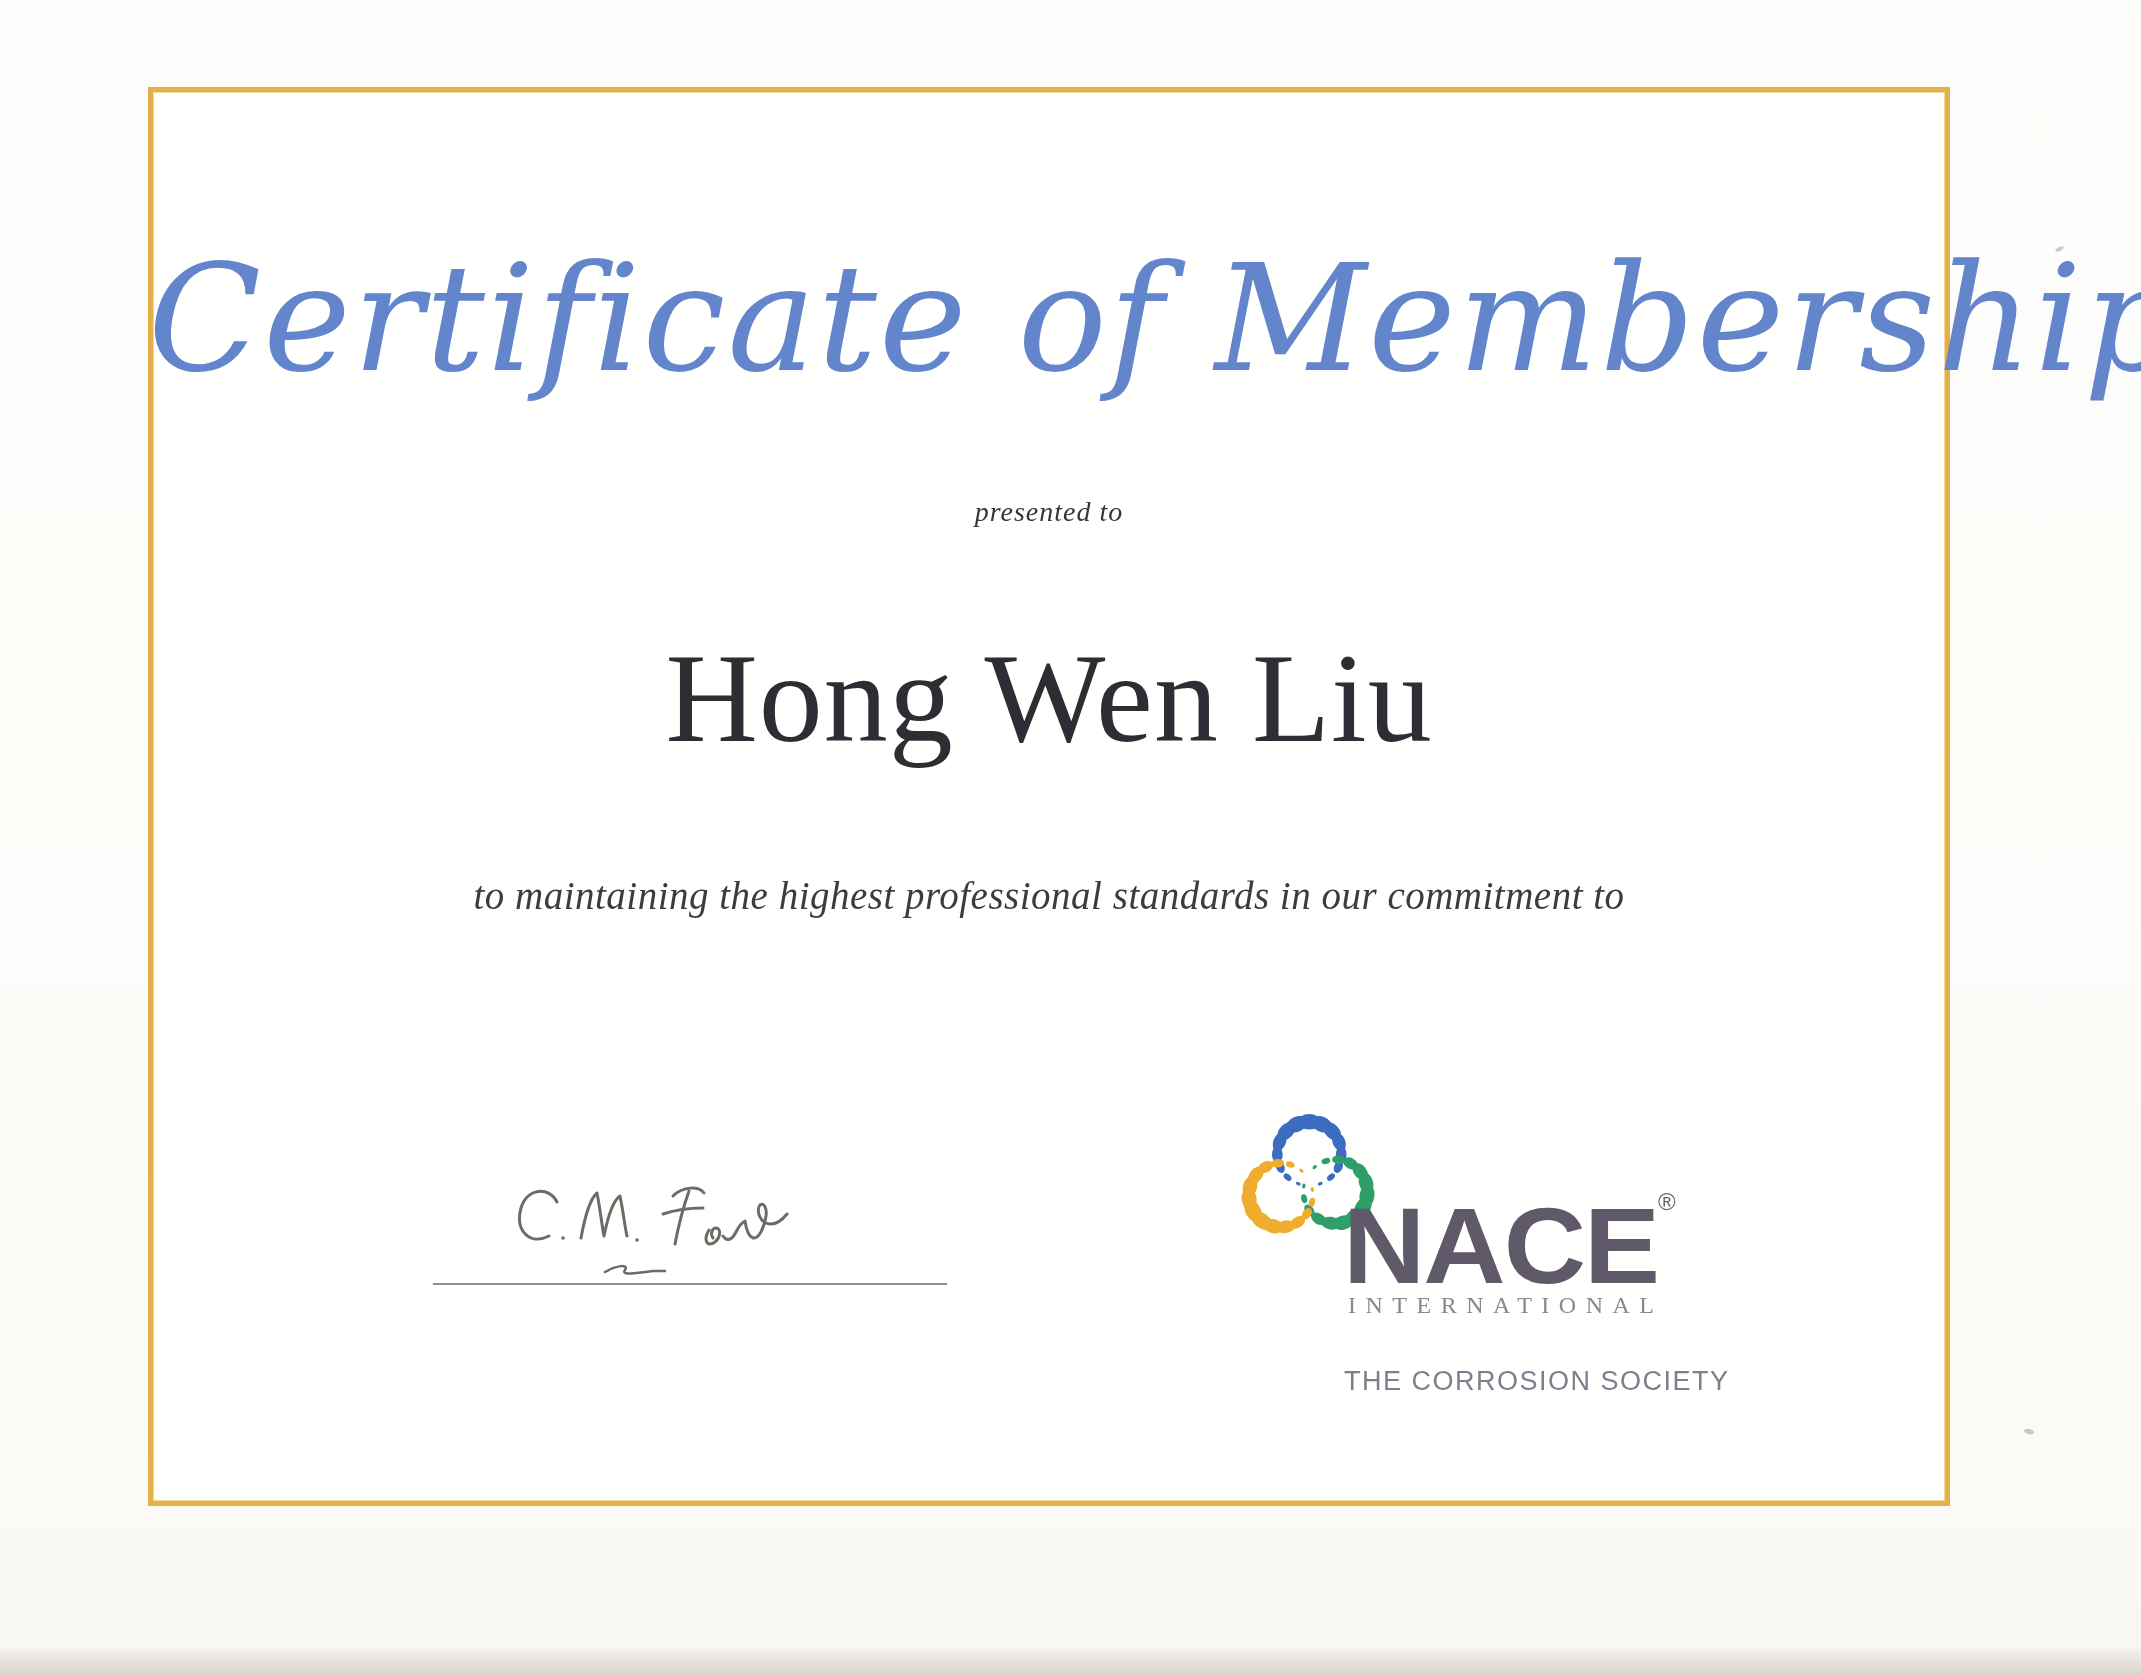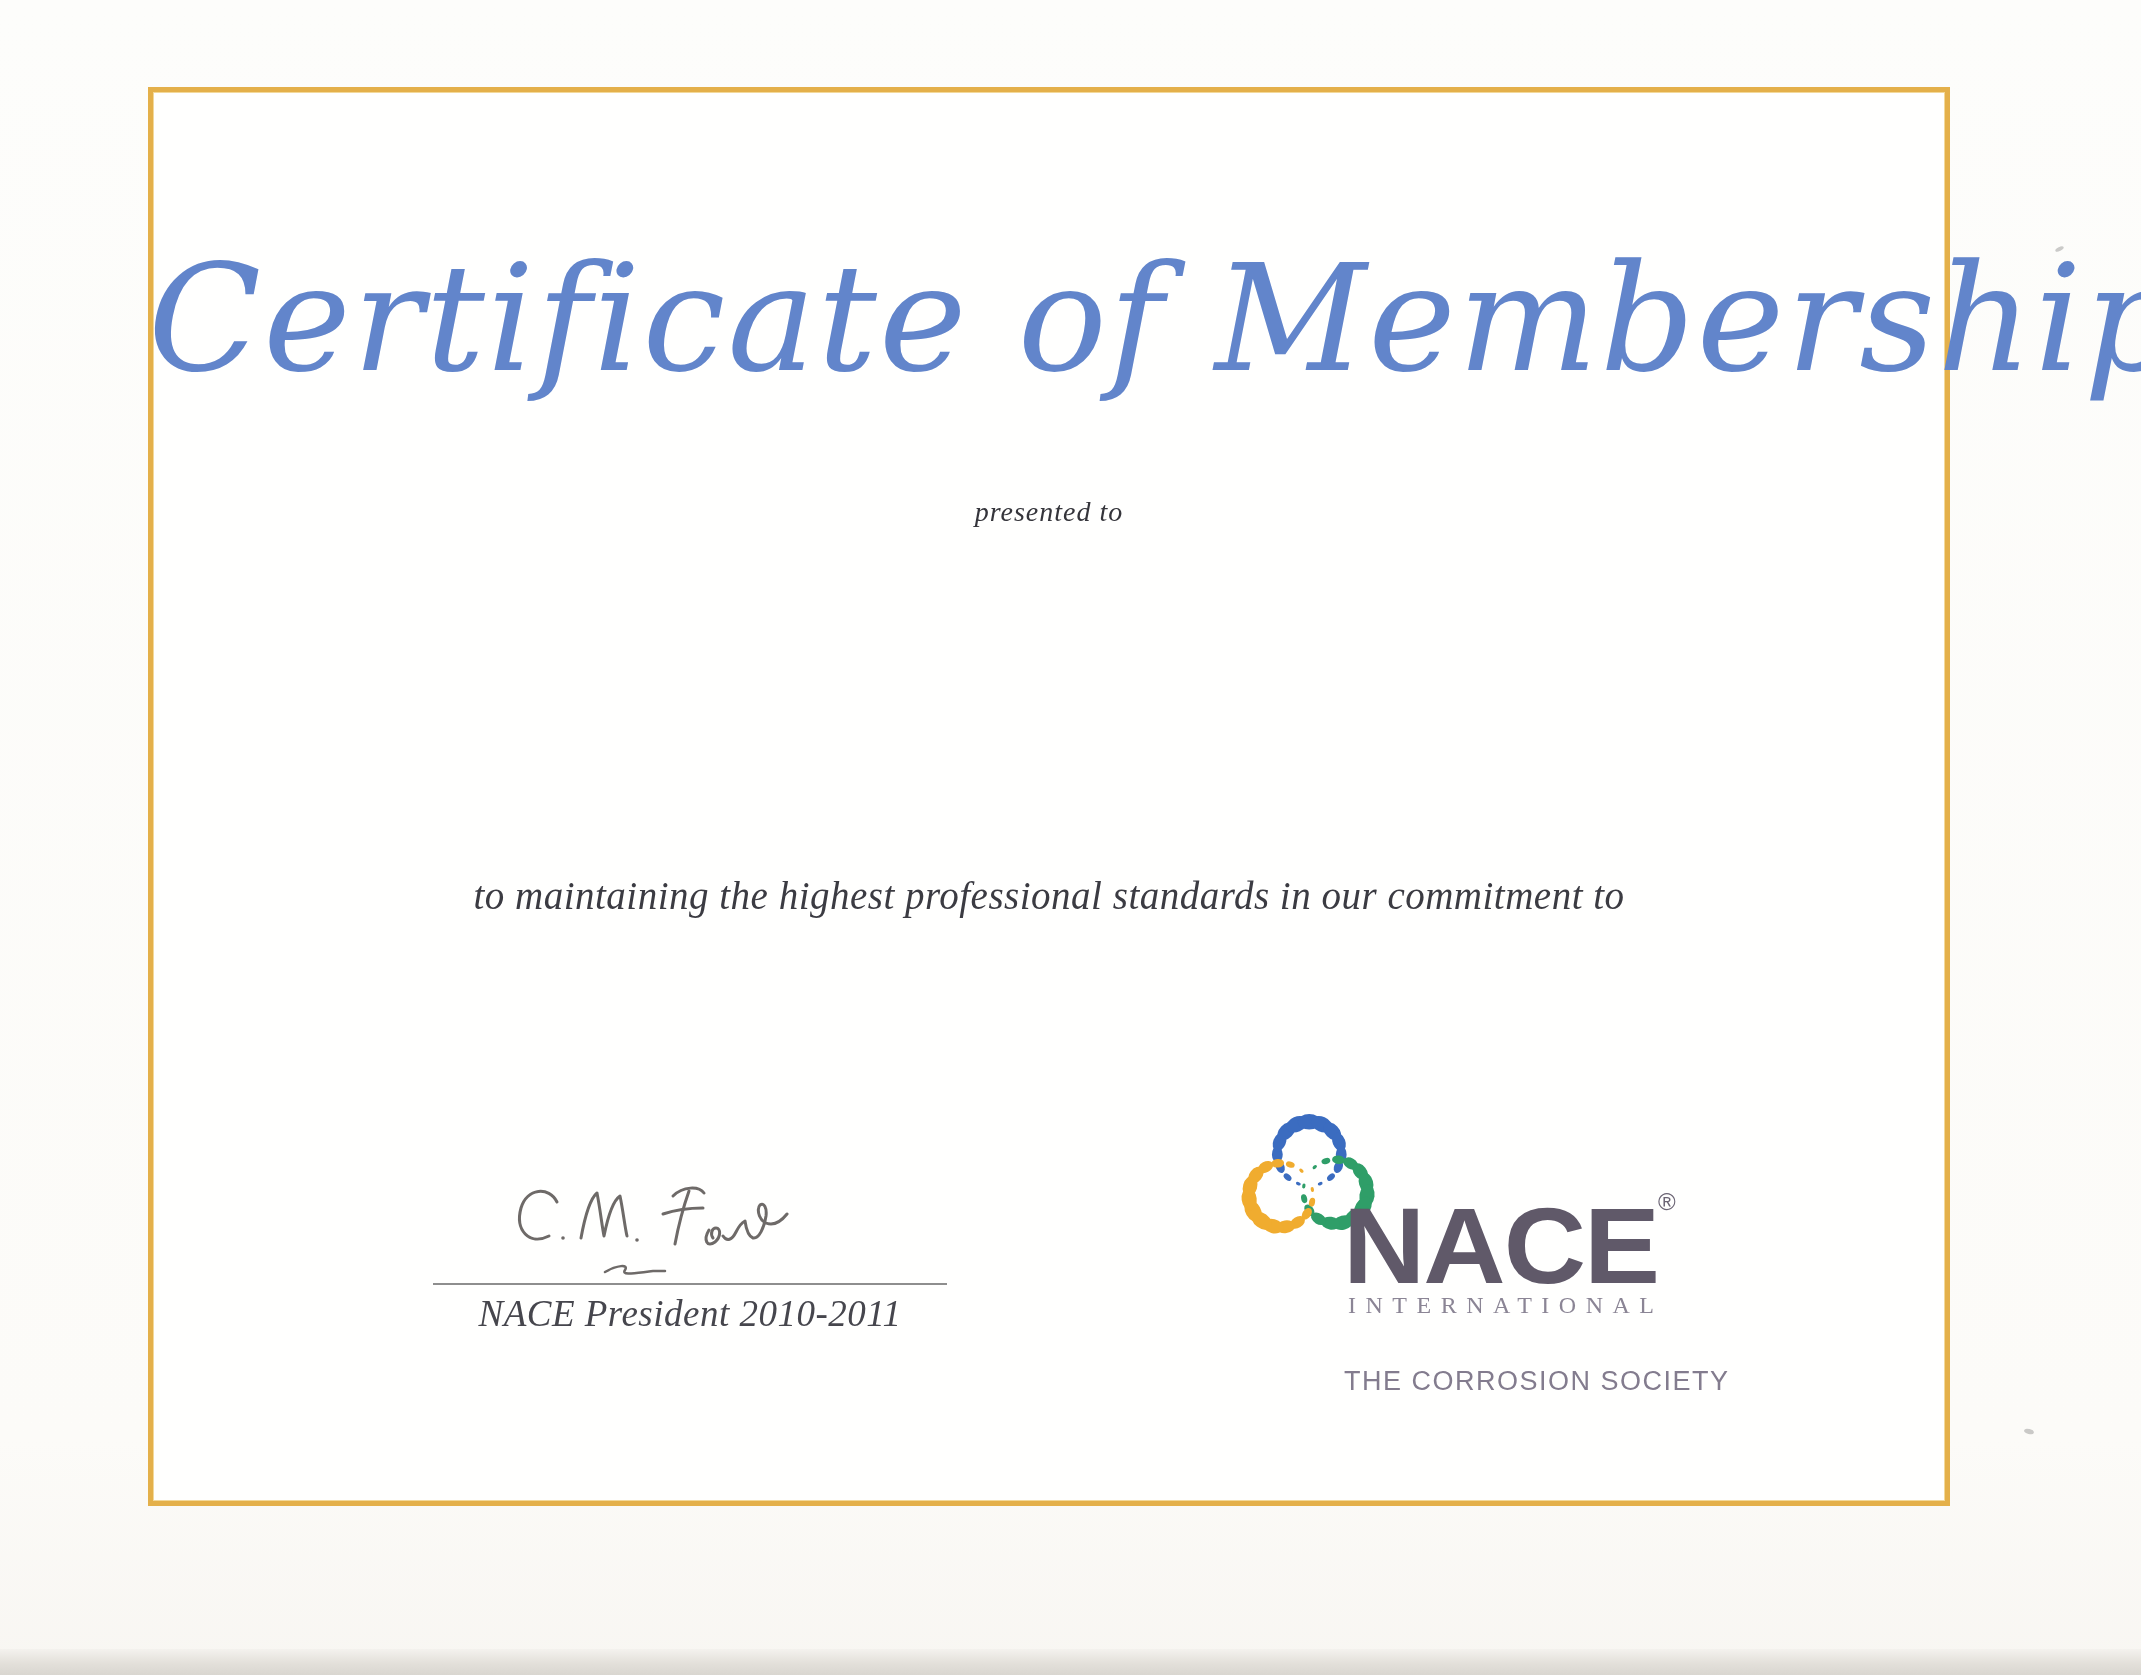--- a/index.html
+++ b/index.html
@@ -122,20 +122,21 @@
 <body>
 
 <div class="page">
 
   <div class="border-frame abs"></div>
 
   <div class="abs centered cert-title">Certificate of Membership</div>
 
   <div class="abs centered presented-to">presented to</div>
 
+  <div class="abs centered recipient">Hong Wen Liu</div>
 
   <div class="abs centered body-line l2">to maintaining the highest professional standards in our commitment to</div>
 
   <svg class="abs signature-svg" viewBox="0 0 310 112" aria-label="C. M. Fowler">
     <g fill="none" stroke="#6e6a68" stroke-width="3" stroke-linecap="round" stroke-linejoin="round">
 
       <path d="M52,24 C44,8 22,10 16,30 C10,52 24,68 44,58"></path>
       <circle cx="58" cy="60" r="1.8" fill="#6e6a68" stroke="none"></circle>
 
       <path d="M76,60 C80,38 86,20 92,15 C95,30 97,48 99,58 C103,38 109,22 115,18 C118,32 120,50 122,58"></path>
@@ -147,21 +148,20 @@
 
       <path d="M204,52 C198,62 202,70 210,64 C216,59 216,50 211,50 C207,50 205,56 208,60"></path>
       <path d="M218,58 C222,64 227,62 231,54 C234,48 238,44 240,43 C241,50 243,58 248,60 C254,61 259,50 261,38 C262,30 259,24 255,27 C251,31 254,46 266,46 C272,46 278,41 282,36"></path>
     </g>
 
     <path d="M100,94 C112,87 124,86 120,92 C116,98 130,95 148,93 L160,93" fill="none" stroke="#6e6a68" stroke-width="2.5" stroke-linecap="round"></path>
   </svg>
 
   <div class="abs signature-line"></div>
 
-  <div class="abs signature-title">NACE President 2010-2011</div>
 
   <div class="abs logo-block">
     <svg class="trefoil" viewBox="0 0 128 120" id="trefoil-svg">
         <ellipse cx="50.77" cy="67.37" rx="2.10" ry="1.40" fill="#3b6cc0" transform="rotate(-160.0 50.77 67.37)"></ellipse>
         <ellipse cx="41.64" cy="61.79" rx="3.80" ry="2.53" fill="#3b6cc0" transform="rotate(-137.1 41.64 61.79)"></ellipse>
         <ellipse cx="35.39" cy="53.10" rx="5.42" ry="3.61" fill="#3b6cc0" transform="rotate(-114.3 35.39 53.10)"></ellipse>
         <ellipse cx="33.01" cy="42.67" rx="6.87" ry="4.58" fill="#3b6cc0" transform="rotate(-91.4 33.01 42.67)"></ellipse>
         <ellipse cx="34.87" cy="32.14" rx="8.08" ry="5.39" fill="#3b6cc0" transform="rotate(-68.6 34.87 32.14)"></ellipse>
         <ellipse cx="40.67" cy="23.15" rx="8.99" ry="5.99" fill="#3b6cc0" transform="rotate(-45.7 40.67 23.15)"></ellipse>
         <ellipse cx="49.51" cy="17.12" rx="9.56" ry="6.37" fill="#3b6cc0" transform="rotate(-22.9 49.51 17.12)"></ellipse>

